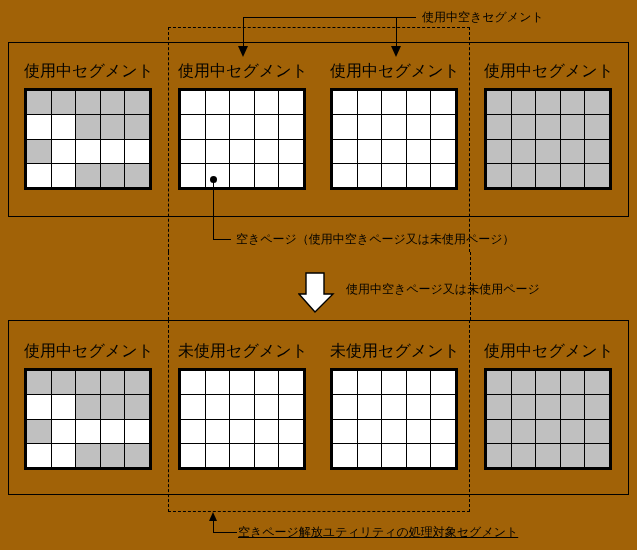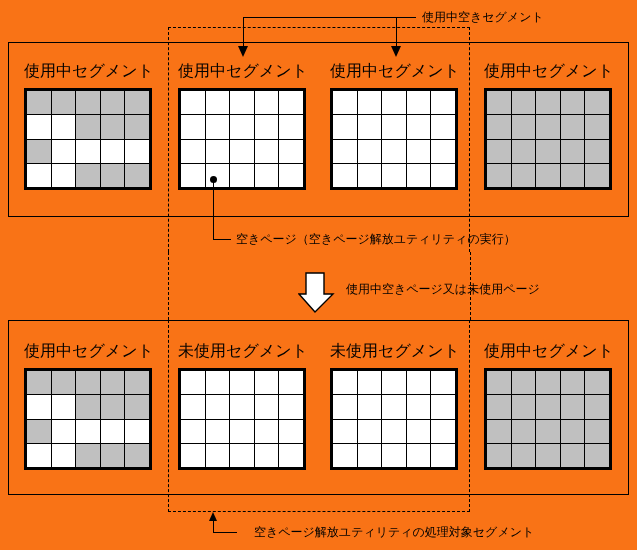--- a/index.html
+++ b/index.html
@@ -8,21 +8,21 @@
     background: #ffffff;
   }
   body {
     font-family: "DejaVu Sans", "Liberation Sans", sans-serif;
     color: #000000;
   }
   #canvas {
     position: relative;
     width: 637px;
     height: 550px;
-    background: #f97316;
+    background: #a16207;
     overflow: hidden;
   }
 
   .solid-box {
     position: absolute;
     border: 1px solid #000;
     box-sizing: border-box;
     background: transparent;
   }
   .dashed-box {
@@ -180,21 +180,21 @@
     <div class="cell"></div>
     <div class="cell"></div>
     <div class="cell"></div>
     <div class="cell"></div>
     <div class="cell"></div>
   </div>
 
   <div class="dot" style="left:210px; top:176px;"></div>
   <div class="vline" style="left:213px; top:180px; height:59px;"></div>
   <div class="hline" style="left:213px; top:239px; width:18px;"></div>
-  <div class="note" style="left:236px; top:232px;">空きページ（空きページ解放ユティリティの実行）</div>
+  <div class="note" style="left:236px; top:232px;">空きページ（使用中空きページ又は未使用ページ）</div>
 
   <div class="seg-label" style="left:330px; top:64px;">使用中セグメント</div>
   <div class="segment" style="left:330px; top:88px; width:128px; height:102px;">
     <div class="cell"></div>
     <div class="cell"></div>
     <div class="cell"></div>
     <div class="cell"></div>
     <div class="cell"></div>
 
     <div class="cell"></div>
@@ -358,15 +358,15 @@
     <div class="cell filled"></div>
     <div class="cell filled"></div>
     <div class="cell filled"></div>
     <div class="cell filled"></div>
     <div class="cell filled"></div>
   </div>
 
   <div class="arrow-up" style="left:209px; top:512px;"></div>
   <div class="vline" style="left:213px; top:521px; height:12px;"></div>
   <div class="hline" style="left:213px; top:532px; width:24px;"></div>
-  <div class="note" style="left:254px; top:525px;">空きページ解放ユティリティの処理対象セグメント</div>
+  <div class="note" style="left:238px; top:525px;text-decoration:underline;">空きページ解放ユティリティの処理対象セグメント</div>
 
 </div>
 
 </body></html>

